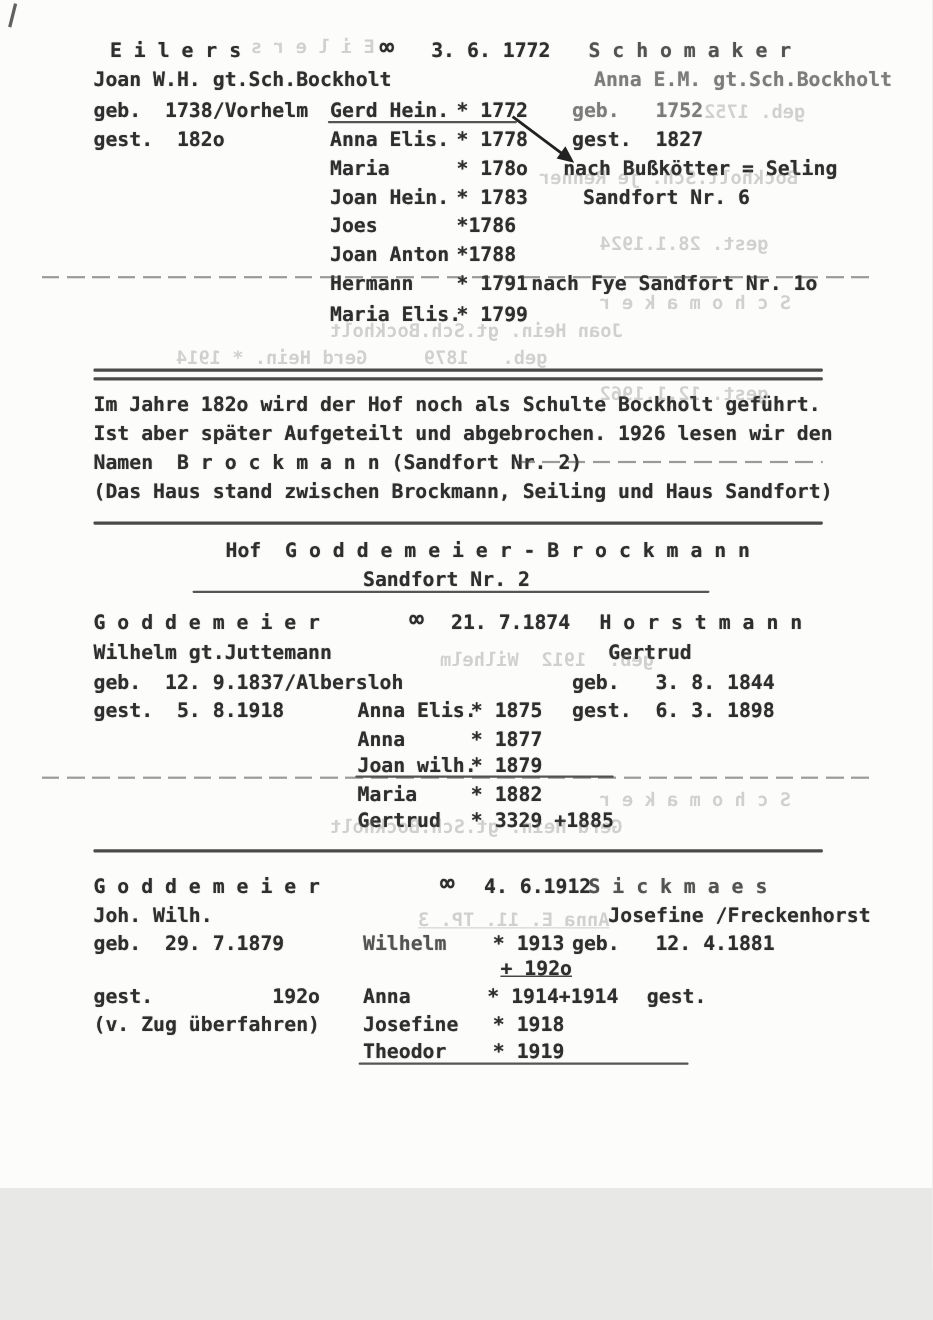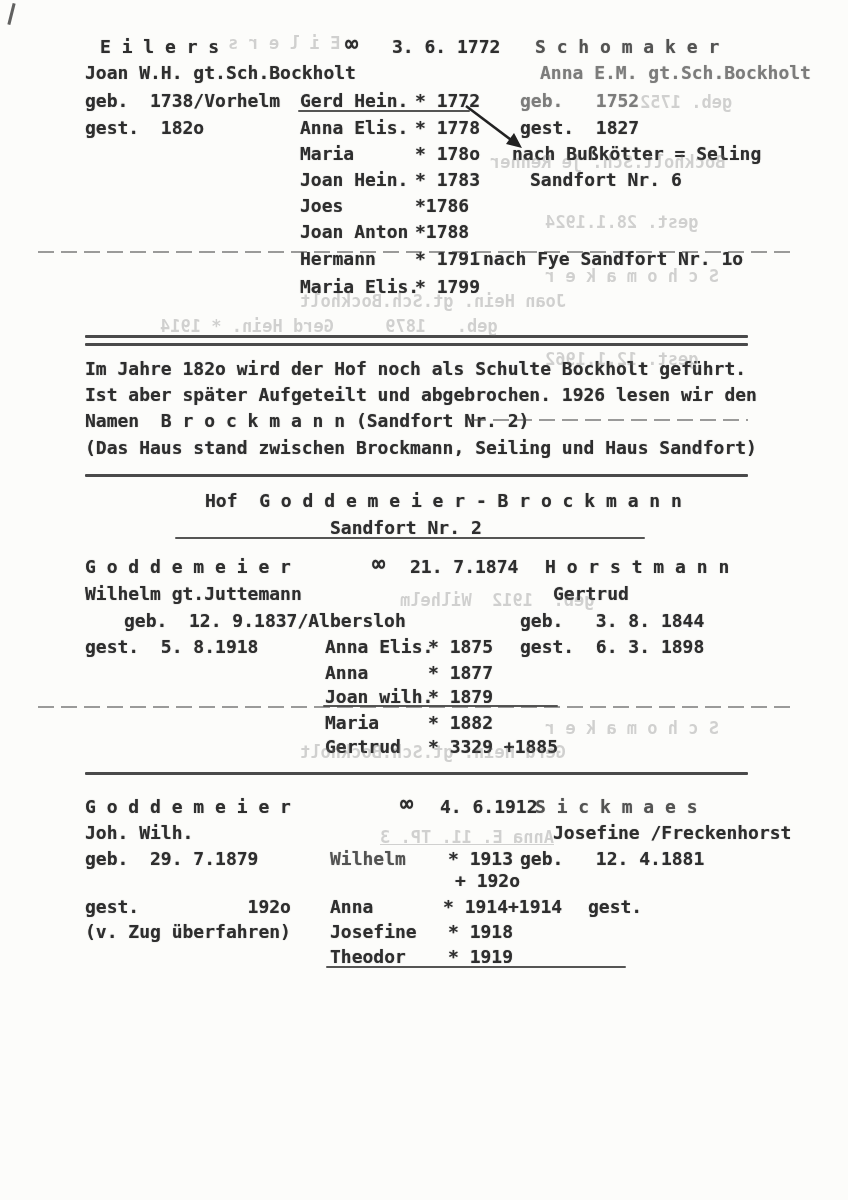--- a/index.html
+++ b/index.html
@@ -1,18 +1,18 @@
 <!DOCTYPE html>
 <html><head>
 <meta charset="utf-8">
 <style>
   html,body{margin:0;padding:0;background:#e8e8e6;}
   #page{
     position:relative;
-    width:848px;height:1200px;
+    width:848px;height:1080px;
     margin:0 auto;
     background:#fcfcfa;
     overflow:hidden;
     box-shadow:0 0 4px rgba(0,0,0,.2);
   }
   
   .t{
     position:absolute;
     font-family:"DejaVu Sans Mono","Liberation Mono",monospace;
     font-size:18px;
@@ -111,21 +111,21 @@
   <div class="rule thin" style="left:175px;top:537px;width:470px;"></div>
 
   <div class="t" style="left:85px;top:556px;">G o d d e m e i e r</div>
   <div class="t" style="left:372px;top:553px;font-size:22px;">∞</div>
   <div class="t" style="left:410px;top:556px;text-align:center;">21. 7.1874</div>
   <div class="t" style="left:545px;top:556px;">H o r s t m a n n</div>
 
   <div class="t" style="left:85px;top:583px;">Wilhelm gt.Juttemann</div>
   <div class="t" style="left:553px;top:583px;">Gertrud</div>
 
-  <div class="t" style="left:85px;top:610px;margin-left:39px;">geb.  12. 9.1837/Albersloh</div>
+  <div class="t" style="left:85px;top:610px;">geb.  12. 9.1837/Albersloh</div>
   <div class="t" style="left:520px;top:610px;">geb.   3. 8. 1844</div>
 
   <div class="t" style="left:85px;top:636px;">gest.  5. 8.1918</div>
   <div class="t" style="left:325px;top:636px;">Anna Elis.</div>
   <div class="t" style="left:428px;top:636px;">* 1875</div>
   <div class="t" style="left:520px;top:636px;">gest.  6. 3. 1898</div>
 
   <div class="t" style="left:325px;top:662px;">Anna</div>
   <div class="t" style="left:428px;top:662px;">* 1877</div>
 
@@ -148,21 +148,21 @@
   <div class="t fade1" style="left:535px;top:796px;">S i c k m a e s</div>
 
   <div class="t" style="left:85px;top:822px;">Joh. Wilh.</div>
   <div class="t" style="left:553px;top:822px;">Josefine /Freckenhorst</div>
 
   <div class="t" style="left:85px;top:848px;">geb.  29. 7.1879</div>
   <div class="t fade1" style="left:330px;top:848px;">Wilhelm</div>
   <div class="t" style="left:448px;top:848px;text-align:center;">* 1913</div>
   <div class="t" style="left:520px;top:848px;">geb.   12. 4.1881</div>
 
-  <div class="t" style="left:455px;top:870px;">+ 192o</div>
+  <div class="t" style="left:455px;top:870px;text-decoration:underline;">+ 192o</div>
 
   <div class="t" style="left:85px;top:896px;">gest.          192o</div>
   <div class="t" style="left:330px;top:896px;">Anna</div>
   <div class="t" style="left:443px;top:896px;">* 1914+1914</div>
   <div class="t" style="left:588px;top:896px;">gest.</div>
 
   <div class="t" style="left:85px;top:921px;">(v. Zug überfahren)</div>
   <div class="t" style="left:330px;top:921px;">Josefine</div>
   <div class="t" style="left:448px;top:921px;text-align:center;">* 1918</div>
 

